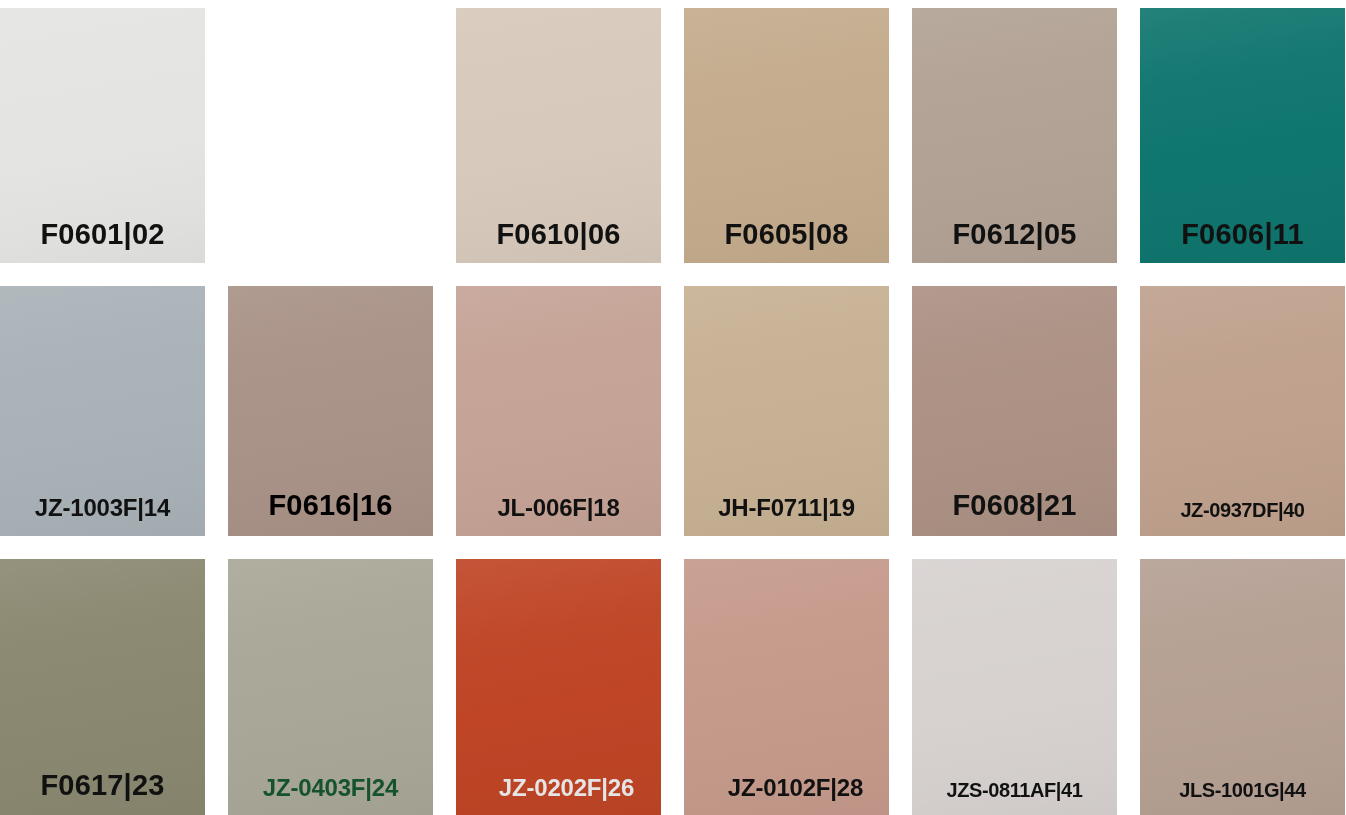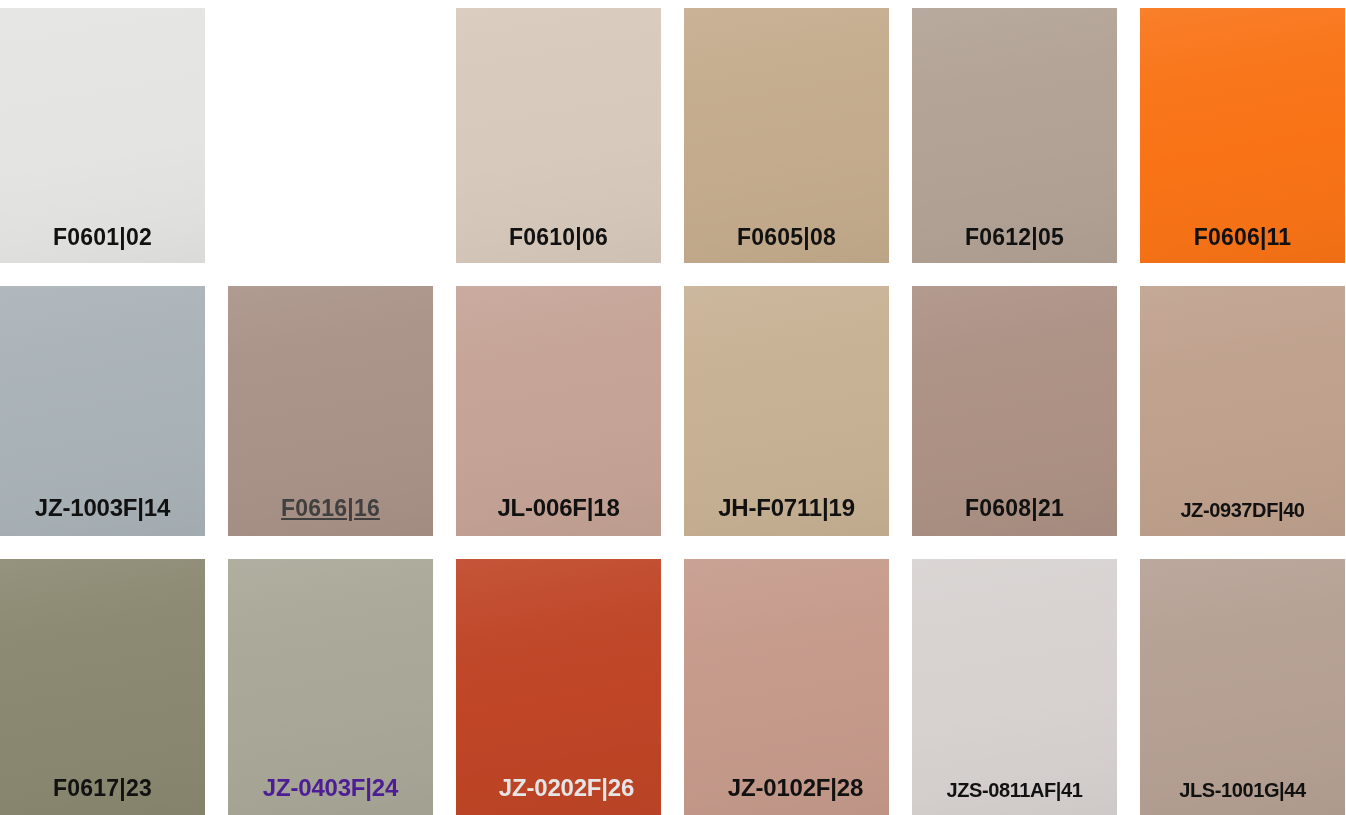--- a/index.html
+++ b/index.html
@@ -53,21 +53,21 @@
   .swatch-label {
     position: absolute;
     left: 0;
     right: 0;
     bottom: 14px;
     z-index: 3;
     text-align: center;
     color: #111111;
     font-family: "Liberation Sans", sans-serif;
     font-weight: bold;
-    font-size: 23px;
+    font-size: 29px;
     letter-spacing: 0.2px;
     line-height: 1;
     white-space: nowrap;
   }
 
   
   .swatch-label.long {
     font-size: 24px;
     letter-spacing: -0.2px;
   }
@@ -89,46 +89,46 @@
     </div>
     <div class="swatch row1" style="background: rgb(215, 201, 187); grid-area: 1 / 3;">
       <div class="swatch-label" style="color: rgb(17, 17, 17);">F0610|06</div>
     </div>
     <div class="swatch row1" style="background: rgb(196, 171, 141); grid-area: 1 / 4;">
       <div class="swatch-label" style="color: rgb(17, 17, 17);">F0605|08</div>
     </div>
     <div class="swatch row1" style="background: rgb(178, 162, 149); grid-area: 1 / 5;">
       <div class="swatch-label" style="color: rgb(17, 17, 17);">F0612|05</div>
     </div>
-    <div class="swatch row1" style="background: #f97316; grid-area: 1 / 6;">
+    <div class="swatch row1" style="background: #0f766e; grid-area: 1 / 6;">
       <div class="swatch-label" style="color: rgb(17, 17, 17);">F0606|11</div>
     </div>
     <div class="swatch row2" style="background: rgb(169, 178, 183); grid-area: 2 / 1;">
       <div class="swatch-label long" style="color: rgb(17, 17, 17);">JZ-1003F|14</div>
     </div>
     <div class="swatch row2" style="background: rgb(169, 146, 135); grid-area: 2 / 2;">
-      <div class="swatch-label" style="color: #404040; text-decoration: underline;">F0616|16</div>
+      <div class="swatch-label" style="color: #000000;">F0616|16</div>
     </div>
     <div class="swatch row2" style="background: rgb(197, 163, 150); grid-area: 2 / 3;">
       <div class="swatch-label long" style="color: rgb(17, 17, 17);">JL-006F|18</div>
     </div>
     <div class="swatch row2" style="background: rgb(199, 177, 148); grid-area: 2 / 4;">
       <div class="swatch-label long" style="color: rgb(17, 17, 17);">JH-F0711|19</div>
     </div>
     <div class="swatch row2" style="background: rgb(172, 145, 132); grid-area: 2 / 5;">
       <div class="swatch-label" style="color: rgb(17, 17, 17);">F0608|21</div>
     </div>
     <div class="swatch row2" style="background: rgb(191, 161, 141); grid-area: 2 / 6;">
       <div class="swatch-label xlong" style="color: rgb(17, 17, 17);">JZ-0937DF|40</div>
     </div>
     <div class="swatch row3" style="background: rgb(139, 136, 113); grid-area: 3 / 1;">
       <div class="swatch-label" style="color: rgb(17, 17, 17);">F0617|23</div>
     </div>
     <div class="swatch row3" style="background: rgb(169, 167, 151); grid-area: 3 / 2;">
-      <div class="swatch-label long" style="color: #4c1d95;">JZ-0403F|24</div>
+      <div class="swatch-label long" style="color: #14532d;">JZ-0403F|24</div>
     </div>
     <div class="swatch row3" style="background: rgb(191, 69, 38); grid-area: 3 / 3;">
       <div class="swatch-label long" style="color: #e5e5e5; margin-left: 16px;">JZ-0202F|26</div>
     </div>
     <div class="swatch row3" style="background: rgb(197, 154, 139); grid-area: 3 / 4;">
       <div class="swatch-label long" style="color: rgb(17, 17, 17); padding-left: 18px;">JZ-0102F|28</div>
     </div>
     <div class="swatch row3" style="background: rgb(215, 210, 208); grid-area: 3 / 5;">
       <div class="swatch-label xlong" style="color: rgb(17, 17, 17);">JZS-0811AF|41</div>
     </div>

